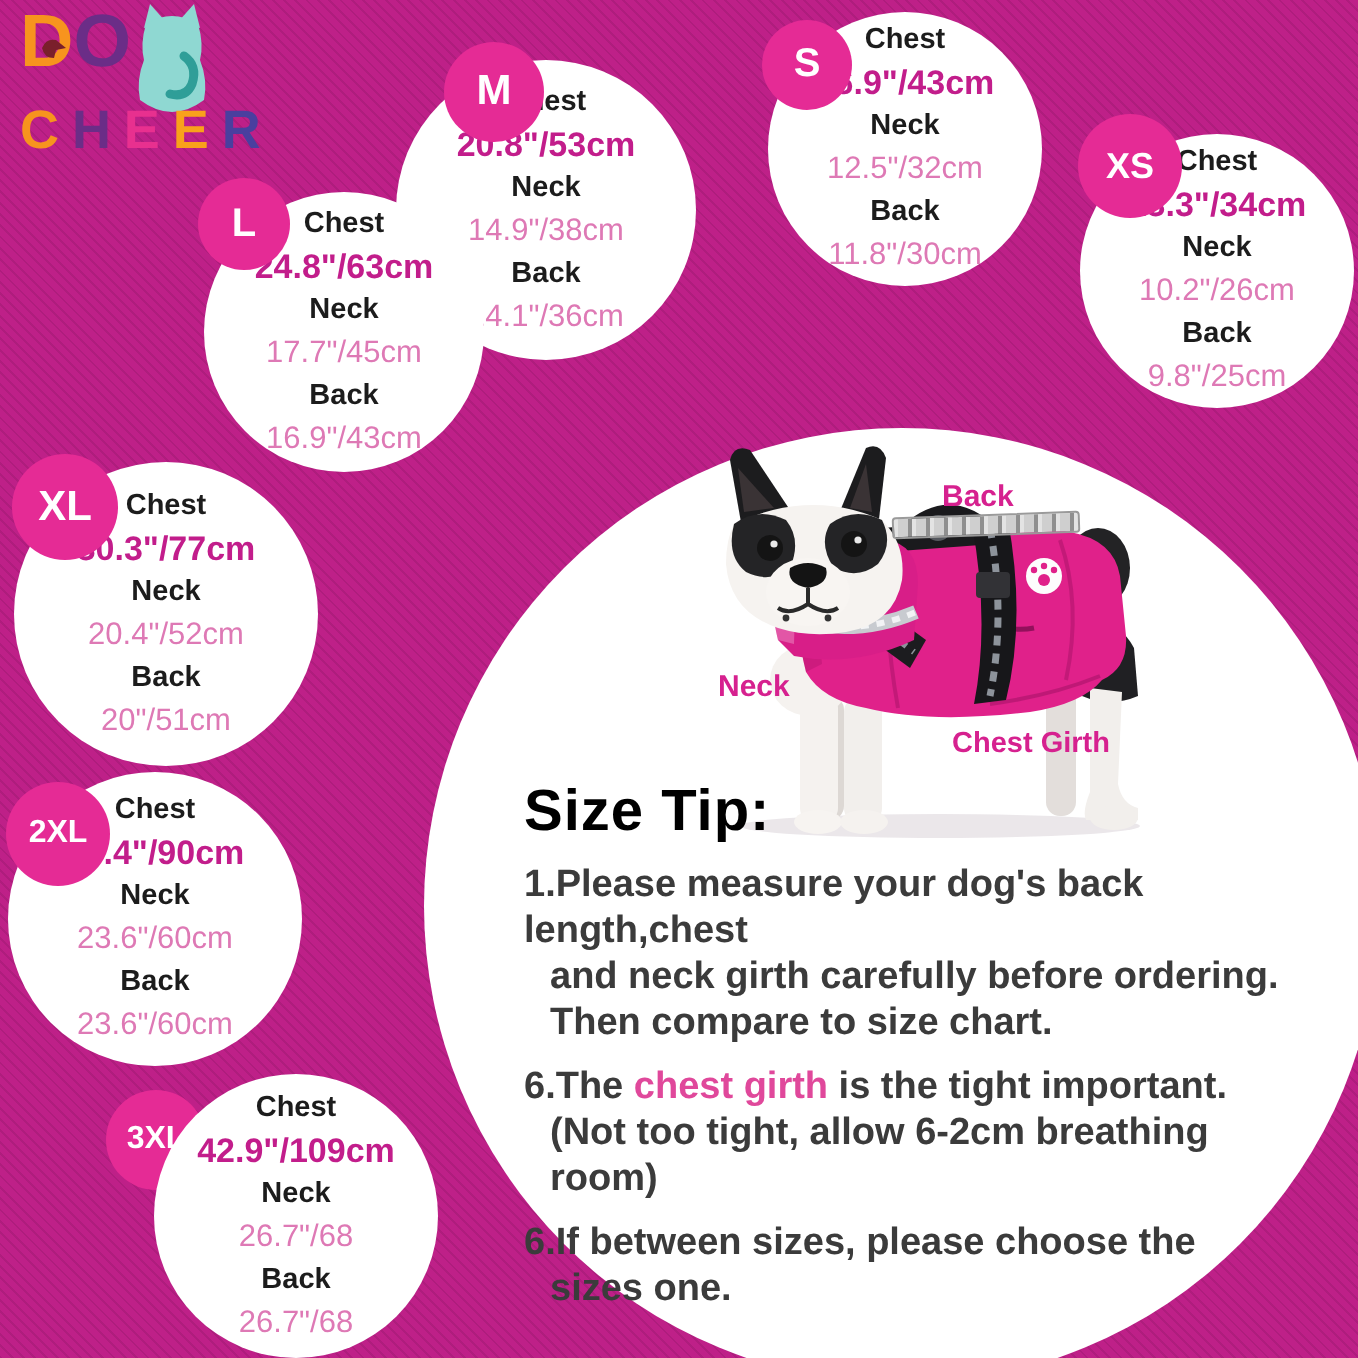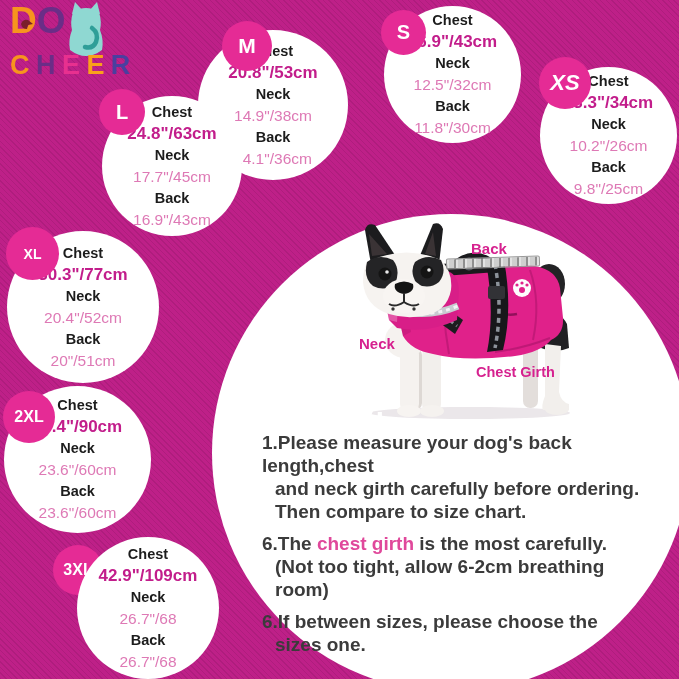--- a/index.html
+++ b/index.html
@@ -21,25 +21,25 @@
   .ml{font-size:14.5px;font-weight:bold;color:#1c1c1c;line-height:21px;}
   .mv{font-size:15.5px;line-height:22px;color:#DE79B5;}
   .mv.chest{font-size:17px;font-weight:bold;color:#C21D8B;}
   .badge{position:absolute;background:#E52B95;color:#fff;border-radius:50%;font-weight:bold;z-index:3;
       display:flex;align-items:center;justify-content:center;}
   .c-m  {left:198px;top:30px; width:150px;height:150px;}
   .b-m  {left:222px;top:21px; width:50px;height:50px;font-size:21px;}
   .c-s  {left:384px;top:6px;  width:137px;height:137px;}
   .b-s  {left:381px;top:10px; width:45px;height:45px;font-size:20px;}
   .c-xs {left:540px;top:67px; width:137px;height:137px;}
-  .b-xs {left:539px;top:57px; width:52px;height:52px;font-size:22px;font-style:italic;}
+  .b-xs {left:539px;top:57px; width:52px;height:52px;font-size:18px;}
   .c-l  {left:102px;top:96px; width:140px;height:140px;}
   .b-l  {left:99px; top:89px; width:46px;height:46px;font-size:20px;}
   .c-xl {left:7px;  top:231px;width:152px;height:152px;}
-  .b-xl {left:6px;  top:227px;width:53px;height:53px;font-size:14px;}
+  .b-xl {left:6px;  top:227px;width:53px;height:53px;font-size:21px;}
   .c-2xl{left:4px;  top:386px;width:147px;height:147px;}
   .b-2xl{left:3px;  top:391px;width:52px;height:52px;font-size:16px;}
   .c-3xl{left:77px; top:537px;width:142px;height:142px;}
   .b-3xl{left:53px; top:545px;width:50px;height:50px;font-size:16px;z-index:1;}
   
   .big-circle{position:absolute;left:212px;top:214px;width:478px;height:478px;border-radius:50%;background:#fff;z-index:2;}
   .dog-art{position:absolute;left:345px;top:220px;width:260px;height:200px;z-index:3;}
   .diagram-label{position:absolute;z-index:4;font-weight:bold;color:#D6218F;}
   .back-label {left:471px;top:240px;font-size:15px;}
   .neck-label {left:359px;top:335px;font-size:15px;}
@@ -208,29 +208,29 @@
     <path d="M59,74 L59,82 M59,82 Q50,88 44,84 M59,82 Q68,88 74,84" stroke="#2a2a2a" stroke-width="2" fill="none"></path>
     <circle cx="48" cy="89" r="1.7" fill="#333333"></circle>
     <circle cx="69" cy="89" r="1.7" fill="#333333"></circle>
   </svg>
 
   <div class="diagram-label back-label" style="color: rgb(214, 33, 143);">Back</div>
   <div class="ruler"></div>
   <div class="diagram-label neck-label" style="color: rgb(214, 33, 143);">Neck</div>
   <div class="diagram-label girth-label" style="color: rgb(214, 33, 143);">Chest Girth</div>
 
-  <div class="tip-heading" style="color: #ffffff;">Size Tip:</div>
+  <div class="tip-heading" style="color: #000000;">Size Tip:</div>
   <div class="tips">
     <div class="tip">
       <div>1.Please measure your dog's back length,chest</div>
       <div class="cont">and neck girth carefully before ordering.</div>
       <div class="cont">Then compare to size chart.</div>
     </div>
     <div class="tip">
-      <div><span>6.The </span><span class="hl" style="color: rgb(224, 72, 155);">chest girth</span><span> is the most carefully.</span></div>
+      <div><span>6.The </span><span class="hl" style="color: rgb(224, 72, 155);">chest girth</span><span> is the tight important.</span></div>
       <div class="cont">(Not too tight, allow 6-2cm breathing room)</div>
     </div>
     <div class="tip">
       <div>6.If between sizes, please choose the</div>
       <div class="cont">sizes one.</div>
     </div>
   </div>
 </div>
 
 </body></html>

